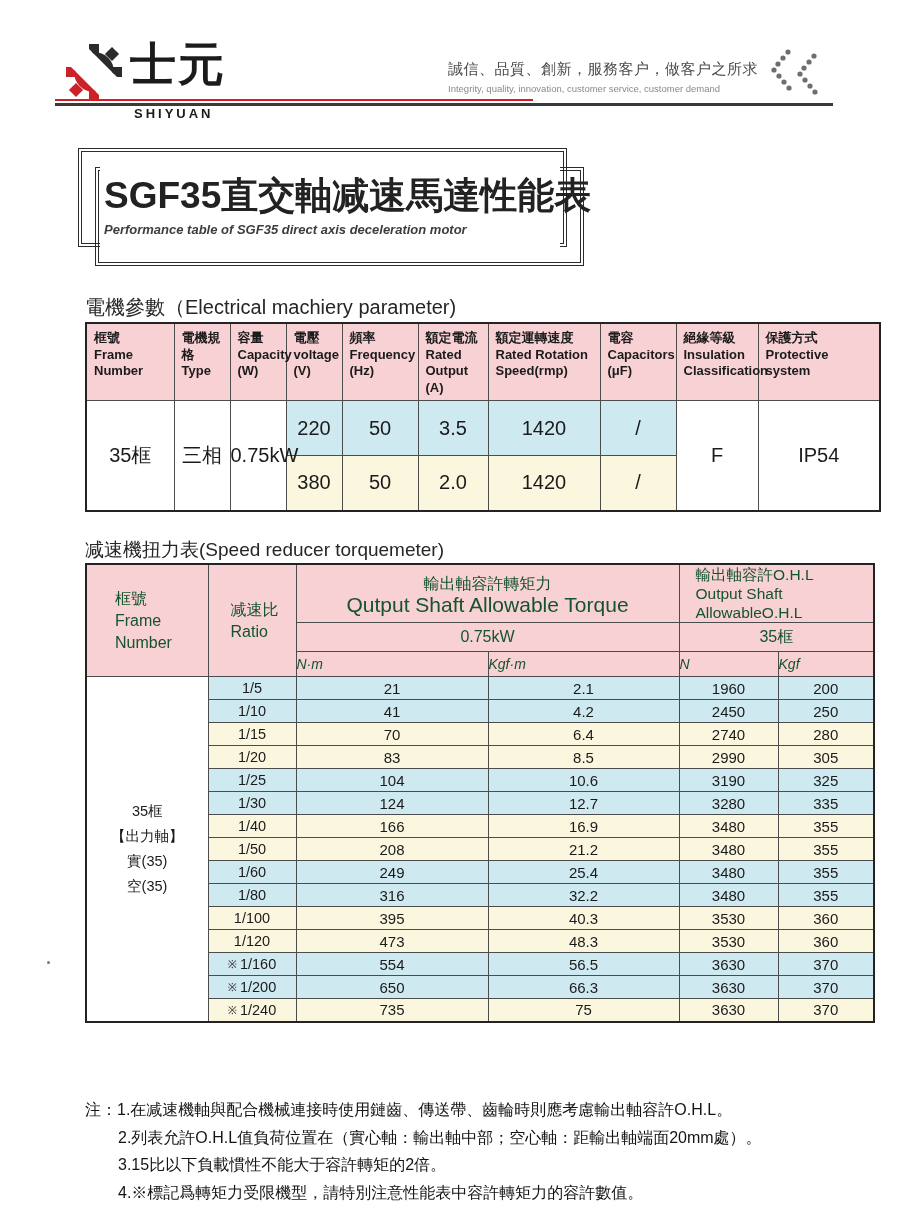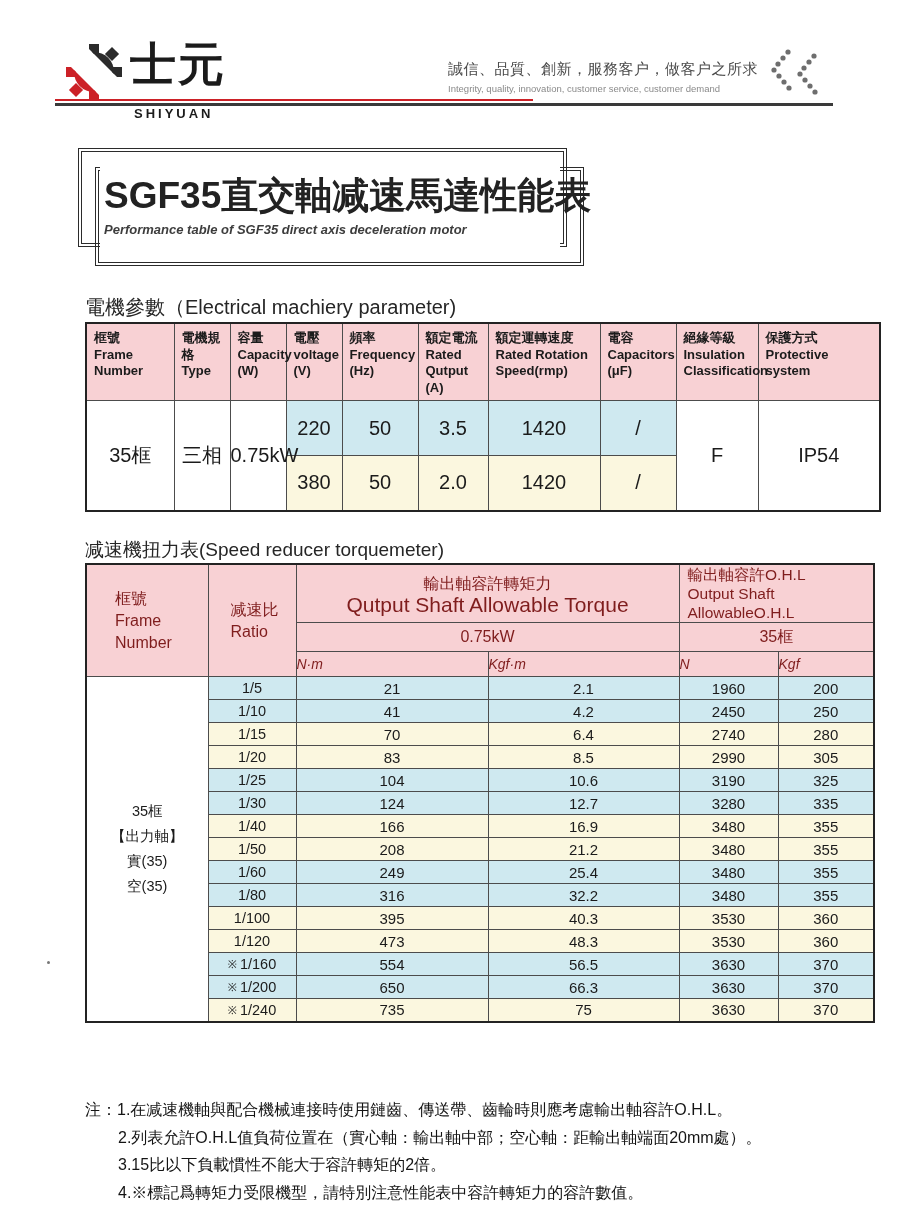--- a/index.html
+++ b/index.html
@@ -52,26 +52,26 @@
   
   .motor-table { position:absolute; left:85px; top:322px; width:794px; border:2px solid #232323; }
   .motor-table th {
     height:76px; font-size:13px; font-weight:bold; text-align:left;
     vertical-align:top; padding:6px 2px 4px 7px; line-height:16.5px; color:#1b1b1b;
   }
   .motor-table td { height:55px; text-align:center; font-size:20px; color:#1b1b1b; }
 
   
   .torque-table { position:absolute; left:85px; top:563px; width:788px; border:2px solid #232323; }
-  .torque-table th { font-weight:normal; color:#7f1d1d; }
+  .torque-table th { font-weight:normal; color:#14532d; }
   .t-head-left { text-align:left; vertical-align:middle; font-size:16px; line-height:22px; }
   .t-head-left .pad { padding-left:28px; }
   .t-group { text-align:center; font-size:16px; line-height:21px; height:58px; vertical-align:middle; }
   .t-group .en { font-size:21px; }
-  .t-group-ohl { text-align:left; font-size:15.5px; line-height:19px; padding-left:8px; vertical-align:middle; }
+  .t-group-ohl { text-align:left; font-size:15.5px; line-height:19px; padding-left:16px; vertical-align:middle; }
   .t-sub  { height:29px; text-align:center; font-size:16px; }
   .t-unit { height:25px; text-align:left; font-size:14px;font-style:italic; }
   .torque-table td { height:23px; text-align:center; font-size:14.5px; color:#1b1b1b; }
   .torque-table td.num { font-size:15px; }
   .frame-cell { background:#fff; font-size:16px; line-height:25px; text-align:center; vertical-align:middle; }
   .star { font-size:11px; position:relative; top:-1px; margin-right:3px; }
 
   
   .notes { position:absolute; left:85px; top:1096px; width:760px; font-size:16px; line-height:27.5px; color:#141414; }
   .note-line { display:flex; }
@@ -189,21 +189,21 @@
           <div>(V)</div>
         </th>
         <th class="th-pink">
           <div>頻率</div>
           <div>Frequency</div>
           <div>(Hz)</div>
         </th>
         <th class="th-pink">
           <div>額定電流</div>
           <div>Rated</div>
-          <div>Qutput</div>
+          <div>Output</div>
           <div>(A)</div>
         </th>
         <th class="th-pink">
           <div>額定運轉速度</div>
           <div>Rated Rotation</div>
           <div>Speed(rmp)</div>
         </th>
         <th class="th-pink">
           <div>電容</div>
           <div>Capacitors</div>

